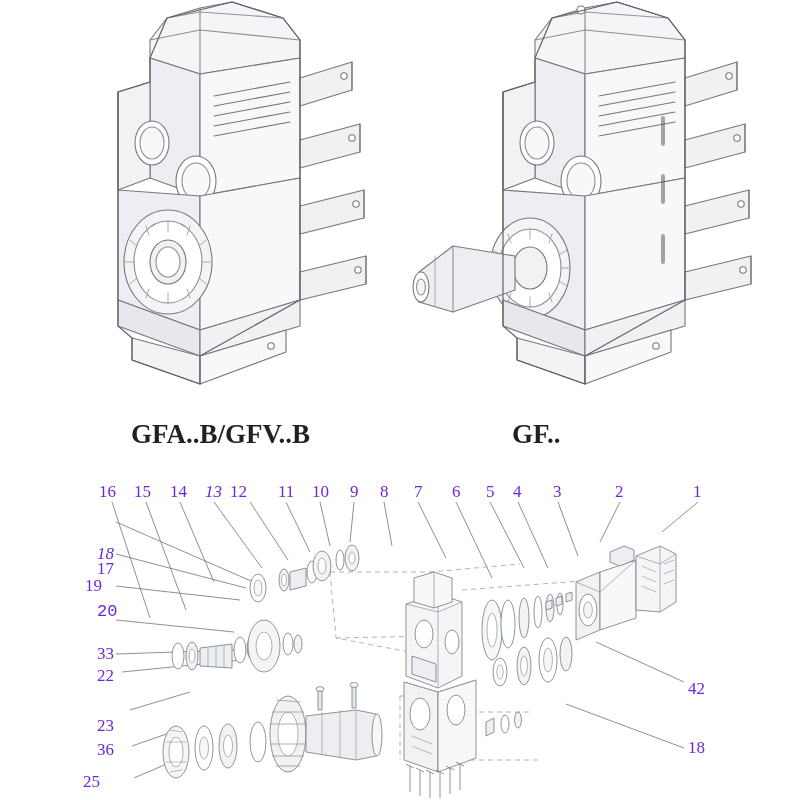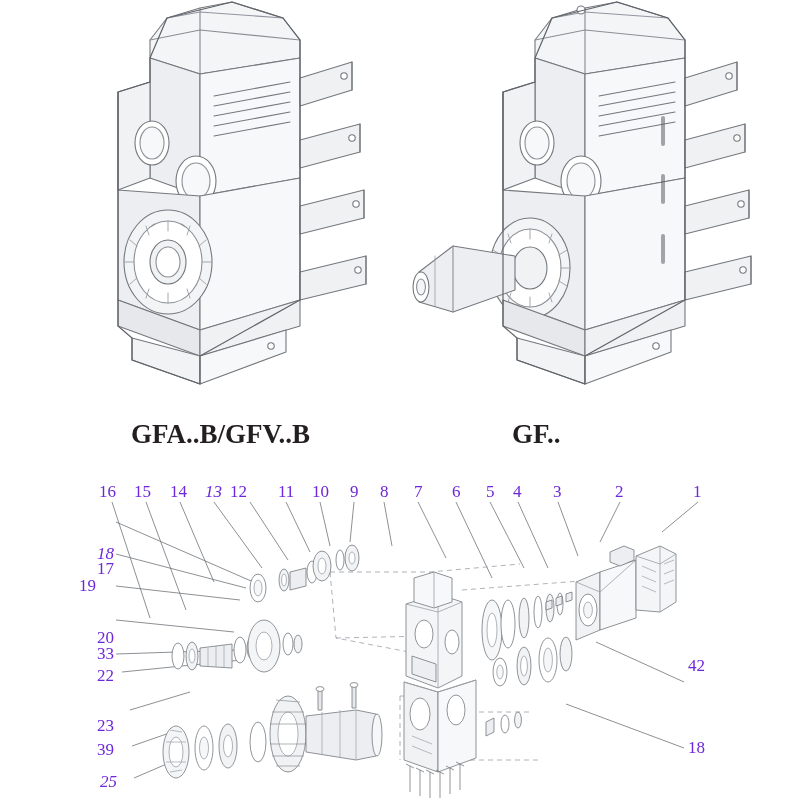--- a/index.html
+++ b/index.html
@@ -413,25 +413,25 @@
     <div class="callout" style="left:414px; top:22px;">7</div>
     <div class="callout" style="left:452px; top:22px;">6</div>
     <div class="callout" style="left:486px; top:22px;">5</div>
     <div class="callout" style="left:513px; top:22px;">4</div>
     <div class="callout" style="left:553px; top:22px;">3</div>
     <div class="callout" style="left:615px; top:22px;">2</div>
     <div class="callout" style="left:693px; top:22px;">1</div>
 
     <div class="callout" style="left:97px;  top:52px;margin-top:47px;">17</div>
     <div class="callout" style="left:97px;  top:84px;font-style:italic;">18</div>
-    <div class="callout" style="left:79px;  top:116px;">19</div>
-    <div class="callout" style="left:97px;  top:168px;">20</div>
+    <div class="callout" style="left:85px;  top:116px;">19</div>
+    <div class="callout" style="left:97px;  top:142px;font-family:Liberation Mono, monospace;">20</div>
     <div class="callout" style="left:97px;  top:184px;">33</div>
     <div class="callout" style="left:97px;  top:206px;">22</div>
     <div class="callout" style="left:97px;  top:256px;">23</div>
-    <div class="callout" style="left:97px;  top:280px;">39</div>
-    <div class="callout" style="left:100px;  top:312px;font-style:italic;">25</div>
-
-    <div class="callout" style="left:688px; top:196px;font-family:Liberation Serif, serif;">42</div>
+    <div class="callout" style="left:97px;  top:280px;">36</div>
+    <div class="callout" style="left:83px;  top:312px;">25</div>
+
+    <div class="callout" style="left:688px; top:219px;font-family:Liberation Serif, serif;">42</div>
     <div class="callout" style="left:688px; top:278px;">18</div>
   </div>
 
 </div>
 
 </body></html>

